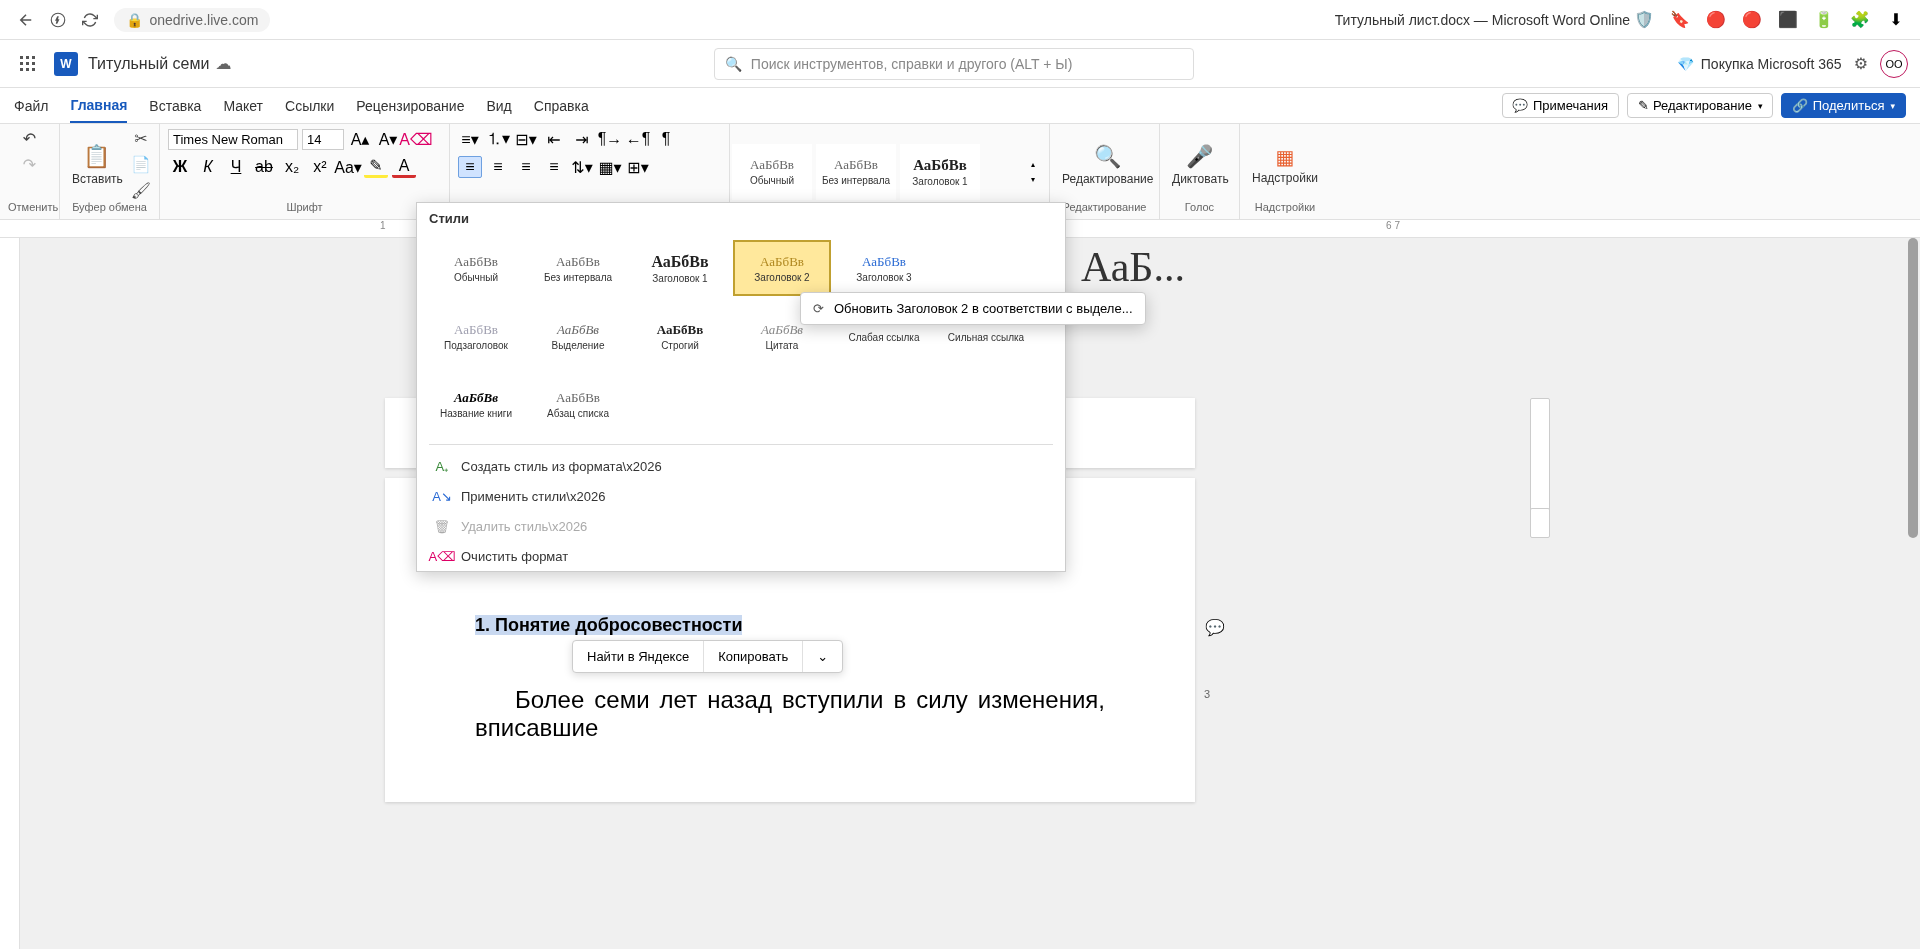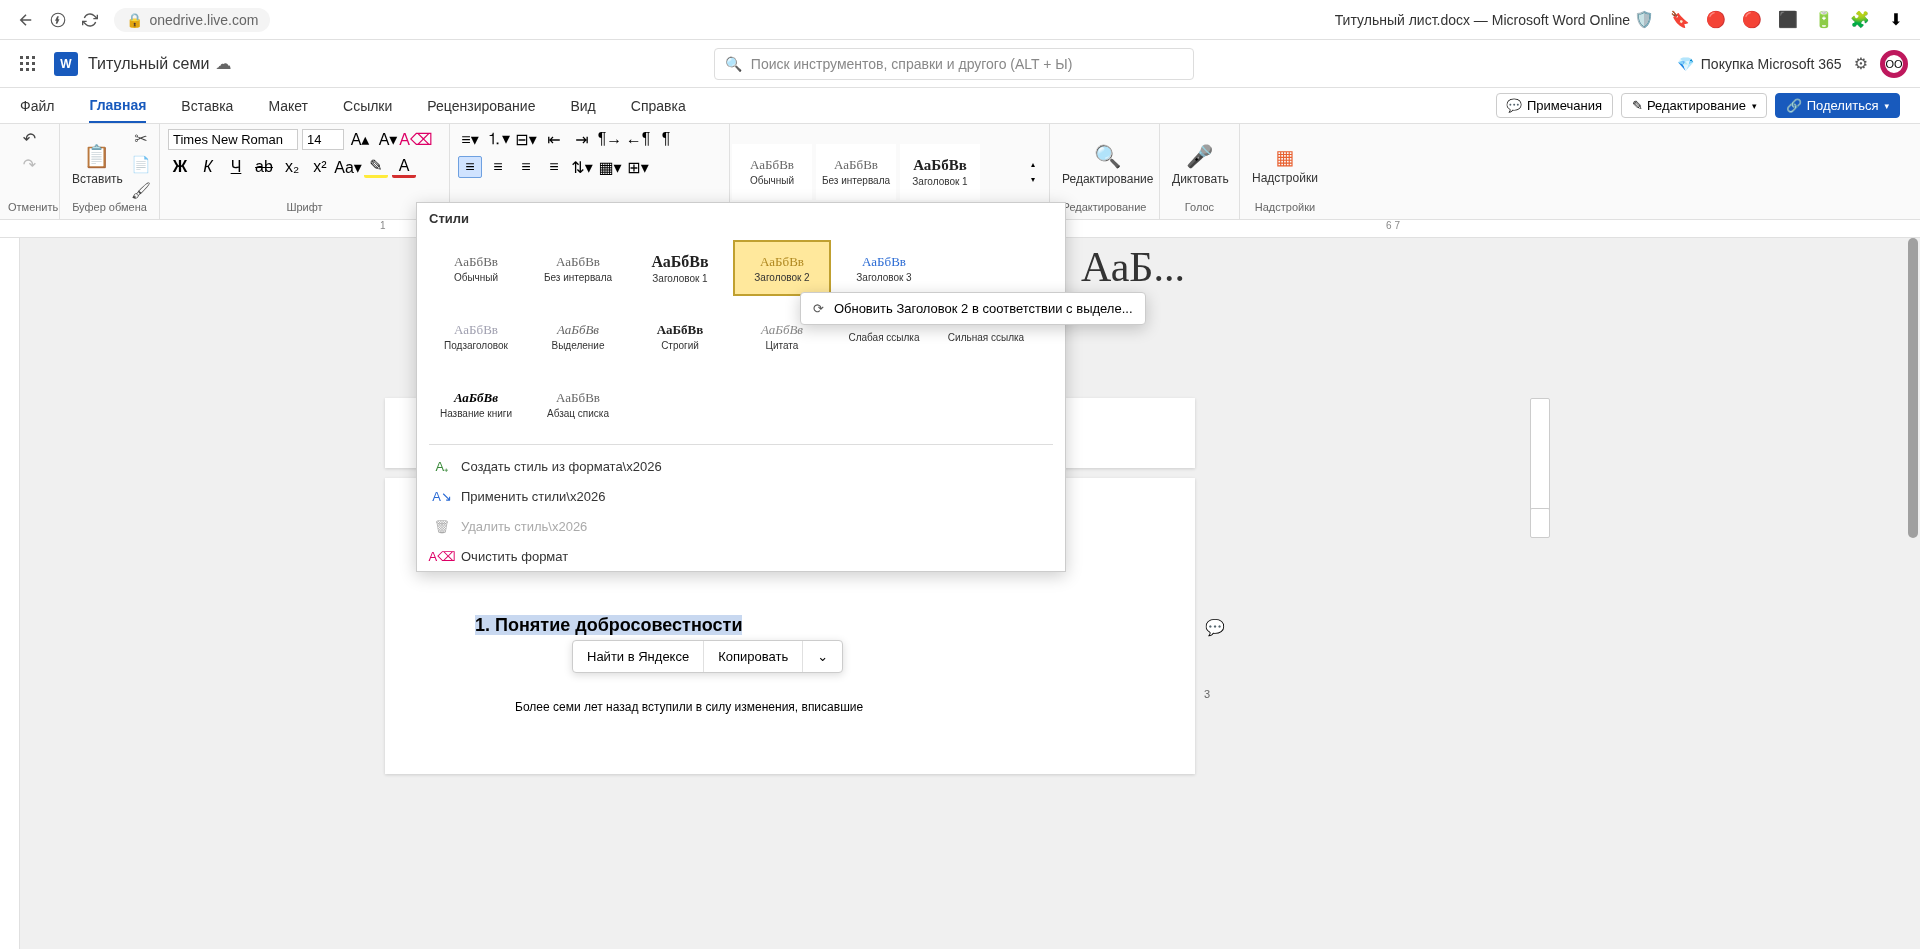--- a/index.html
+++ b/index.html
@@ -14,23 +14,23 @@
 .app-header { height: 48px; display: flex; align-items: center; padding: 0 12px; border-bottom: 1px solid #e0e0e0; }
 .waffle { width: 32px; height: 32px; display: flex; align-items: center; justify-content: center; cursor: pointer; }
 .waffle svg { width: 16px; height: 16px; }
 .word-icon { width: 24px; height: 24px; background: #185abd; border-radius: 3px; display: flex; align-items: center; justify-content: center; color: #fff; font-weight: bold; font-size: 12px; margin: 0 10px; }
 .doc-name { font-size: 16px; color: #333; }
 .cloud-icon { margin-left: 6px; color: #666; }
 .search-box { flex: 0 0 480px; margin: 0 auto; height: 32px; background: #fff; border: 1px solid #ddd; border-radius: 4px; display: flex; align-items: center; padding: 0 10px; color: #888; font-size: 14px; }
 .header-right { display: flex; align-items: center; gap: 12px; margin-left: auto; }
 .buy-link { color: #333; font-size: 14px; display: flex; align-items: center; gap: 6px; cursor: pointer; }
 .gear { color: #555; cursor: pointer; }
-.avatar { width: 28px; height: 28px; border: 5px solid #be185d; border-radius: 50%; display: flex; align-items: center; justify-content: center; font-size: 11px; }
-
-.ribbon-tabs { height: 36px; display: flex; align-items: center; padding: 0 20px; border-bottom: 1px solid #e0e0e0; gap: 35px; }
+.avatar { width: 28px; height: 28px; border: 1px solid #be185d; border-radius: 50%; display: flex; align-items: center; justify-content: center; font-size: 11px; }
+
+.ribbon-tabs { height: 36px; display: flex; align-items: center; padding: 0 14px; border-bottom: 1px solid #e0e0e0; gap: 22px; }
 .tab { font-size: 14px; color: #333; cursor: pointer; padding: 8px 0; }
 .tab.active { color: #185abd; border-bottom: 2px solid #185abd; font-weight: 600; }
 .ribbon-right { margin-left: auto; display: flex; gap: 8px; }
 .rbtn { border: 1px solid #ccc; border-radius: 4px; padding: 4px 10px; font-size: 13px; display: flex; align-items: center; gap: 4px; background: #fff; cursor: pointer; }
 .rbtn.primary { background: #185abd; color: #fff; border-color: #185abd; }
 
 .ribbon { height: 96px; display: flex; border-bottom: 1px solid #e0e0e0; background: #fafafa; }
 .ribbon-group { border-right: 1px solid #e0e0e0; padding: 4px 8px; display: flex; flex-direction: column; justify-content: space-between; position: relative; }
 .group-label { font-size: 11px; color: #666; text-align: center; padding-bottom: 2px; }
 .group-content { display: flex; align-items: center; gap: 4px; flex: 1; }
@@ -48,21 +48,21 @@
 .style-name { font-size: 10px; color: #333; margin-top: 2px; }
 
 .ruler { height: 18px; background: #fff; border-bottom: 1px solid #e0e0e0; font-size: 10px; color: #888; padding-left: 380px; }
 .canvas { position: absolute; top: 238px; left: 0; right: 0; bottom: 0; background: #f0f0f0; overflow: hidden; }
 .vruler { position: absolute; left: 0; top: 0; bottom: 0; width: 20px; background: #fff; border-right: 1px solid #e0e0e0; }
 .page { position: absolute; left: 385px; top: 240px; width: 810px; background: #fff; box-shadow: 0 1px 3px rgba(0,0,0,.15); padding: 60px 90px; font-family: 'Times New Roman', serif; }
 .page-frag { position: absolute; left: 385px; top: 160px; width: 810px; height: 70px; background: #fff; box-shadow: 0 1px 3px rgba(0,0,0,.15); }
 .page-num-marker { position: absolute; right: -15px; top: 210px; font-size: 11px; color: #666; }
 .doc-h1 { text-align: center; font-size: 19px; font-weight: bold; line-height: 1.4; }
 .doc-h2 { font-size: 18px; font-weight: bold; margin-top: 50px; background: #c8d8f0; display: inline; }
-.doc-p { font-size: 12px; margin-top: 64px; text-align: justify; text-indent: 40px; }
+.doc-p { font-size: 24px; margin-top: 50px; text-align: justify; text-indent: 40px; }
 .comment-bubble { position: absolute; right: -30px; top: 140px; color: #888; cursor: pointer; }
 
 .styles-popup { position: absolute; left: 416px; top: 202px; width: 650px; background: #fff; border: 1px solid #ccc; box-shadow: 0 4px 16px rgba(0,0,0,.2); z-index: 100; }
 .popup-header { padding: 8px 12px; font-size: 13px; color: #333; font-weight: 600; }
 .popup-grid { display: flex; flex-wrap: wrap; padding: 4px 8px; }
 .popup-card { width: 98px; height: 56px; display: flex; flex-direction: column; align-items: center; justify-content: center; cursor: pointer; margin: 2px; }
 .popup-card.selected { background: #ffe89c; border: 2px solid #c0a030; }
 .popup-sample { font-size: 13px; font-family: 'Times New Roman', serif; }
 .popup-name { font-size: 10px; color: #333; margin-top: 2px; }
 .popup-divider { border-top: 1px solid #ddd; margin: 6px 12px; }

